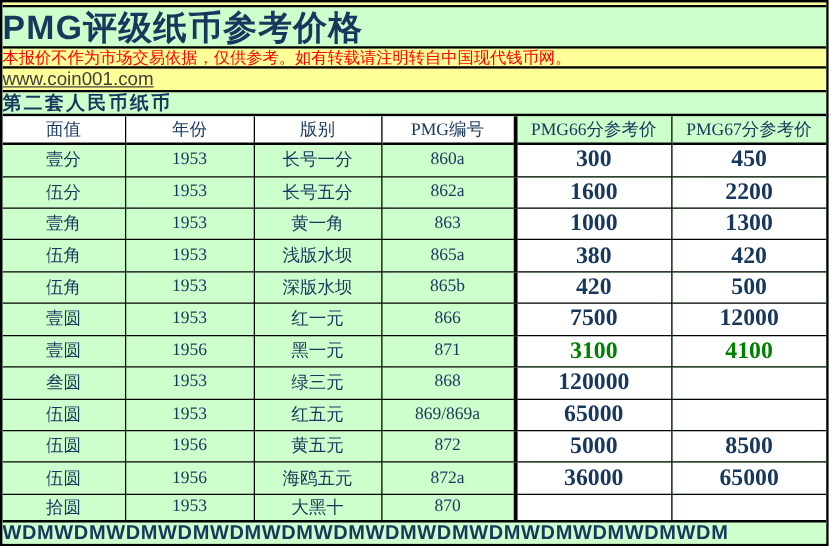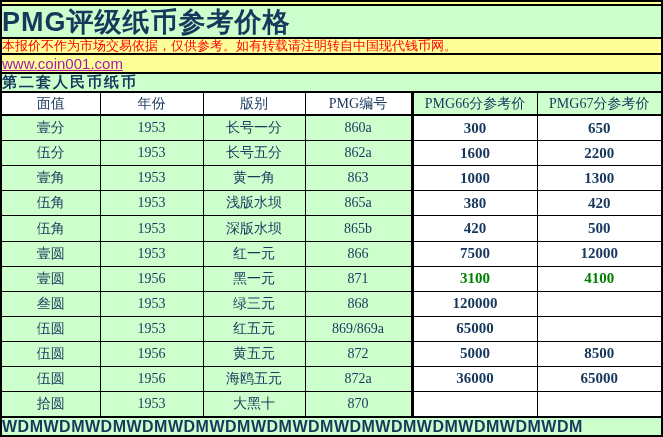--- a/index.html
+++ b/index.html
@@ -24,42 +24,42 @@
   }
   .notice-bar{
     height:16px; background:#ffff99; border-bottom:2px solid #000;
     color:#ff0000; font-size:13px;
     font-family:"Liberation Serif","DejaVu Serif",serif;
   }
   .link-bar{
     height:19px; background:#ffff99; border-bottom:2px solid #000;
     font-size:15px;
   }
-  .link-bar a{ color:#a21caf; }
+  .link-bar a{ color:#404040; }
   .section-bar{
     height:19px; background:#ccffcc; border-bottom:2px solid #000;
     color:#17375d; font-size:15px; font-weight:bold; letter-spacing:2px;
     font-family:"Liberation Serif","DejaVu Serif",serif;
   }
   .table-wrap{ flex:1 1 auto; overflow:hidden; }
   table{
     width:100%; height:100%;
     border-collapse:collapse; table-layout:fixed;
     font-family:"Liberation Serif","DejaVu Serif",serif;
   }
   th,td{
     border:1px solid #000;
     text-align:center; vertical-align:middle;
     color:#17375d; font-size:14px;
     overflow:hidden; white-space:nowrap;
   }
   thead th{ height:22px; font-weight:normal; background:#ffffff; border-bottom:2px solid #000; }
   thead th.pricecol{ background:#ccffcc; }
   tbody td{ height:18px; background:#ccffcc; }
-  tbody td.pricecol{ background:#ffffff; font-weight:bold; font-size:15px; }
+  tbody td.pricecol{ background:#ffffff; font-weight:bold; font-size:19px; }
   tbody td.green{ color:#008000; }
   th.thick, td.thick{ border-left:3px solid #000; }
   table tr > *:first-child{ border-left:0; }
   table tr > *:last-child{ border-right:0; }
   thead tr > *{ border-top:0; }
   tbody tr:last-child > *{ border-bottom:0; }
 
   .wdm-bar{
     height:19px; background:#ccffcc; border-top:2px solid #000;
     color:#17375d; font-size:16px; font-weight:bold;
@@ -110,21 +110,21 @@
           <th class="pricecol">PMG67分参考价</th>
         </tr>
       </thead>
       <tbody>
           <tr>
             <td>壹分</td>
             <td>1953</td>
             <td>长号一分</td>
             <td>860a</td>
             <td class="pricecol thick">300</td>
-            <td class="pricecol">650</td>
+            <td class="pricecol">450</td>
           </tr>
           <tr>
             <td>伍分</td>
             <td>1953</td>
             <td>长号五分</td>
             <td>862a</td>
             <td class="pricecol thick">1600</td>
             <td class="pricecol">2200</td>
           </tr>
           <tr>

